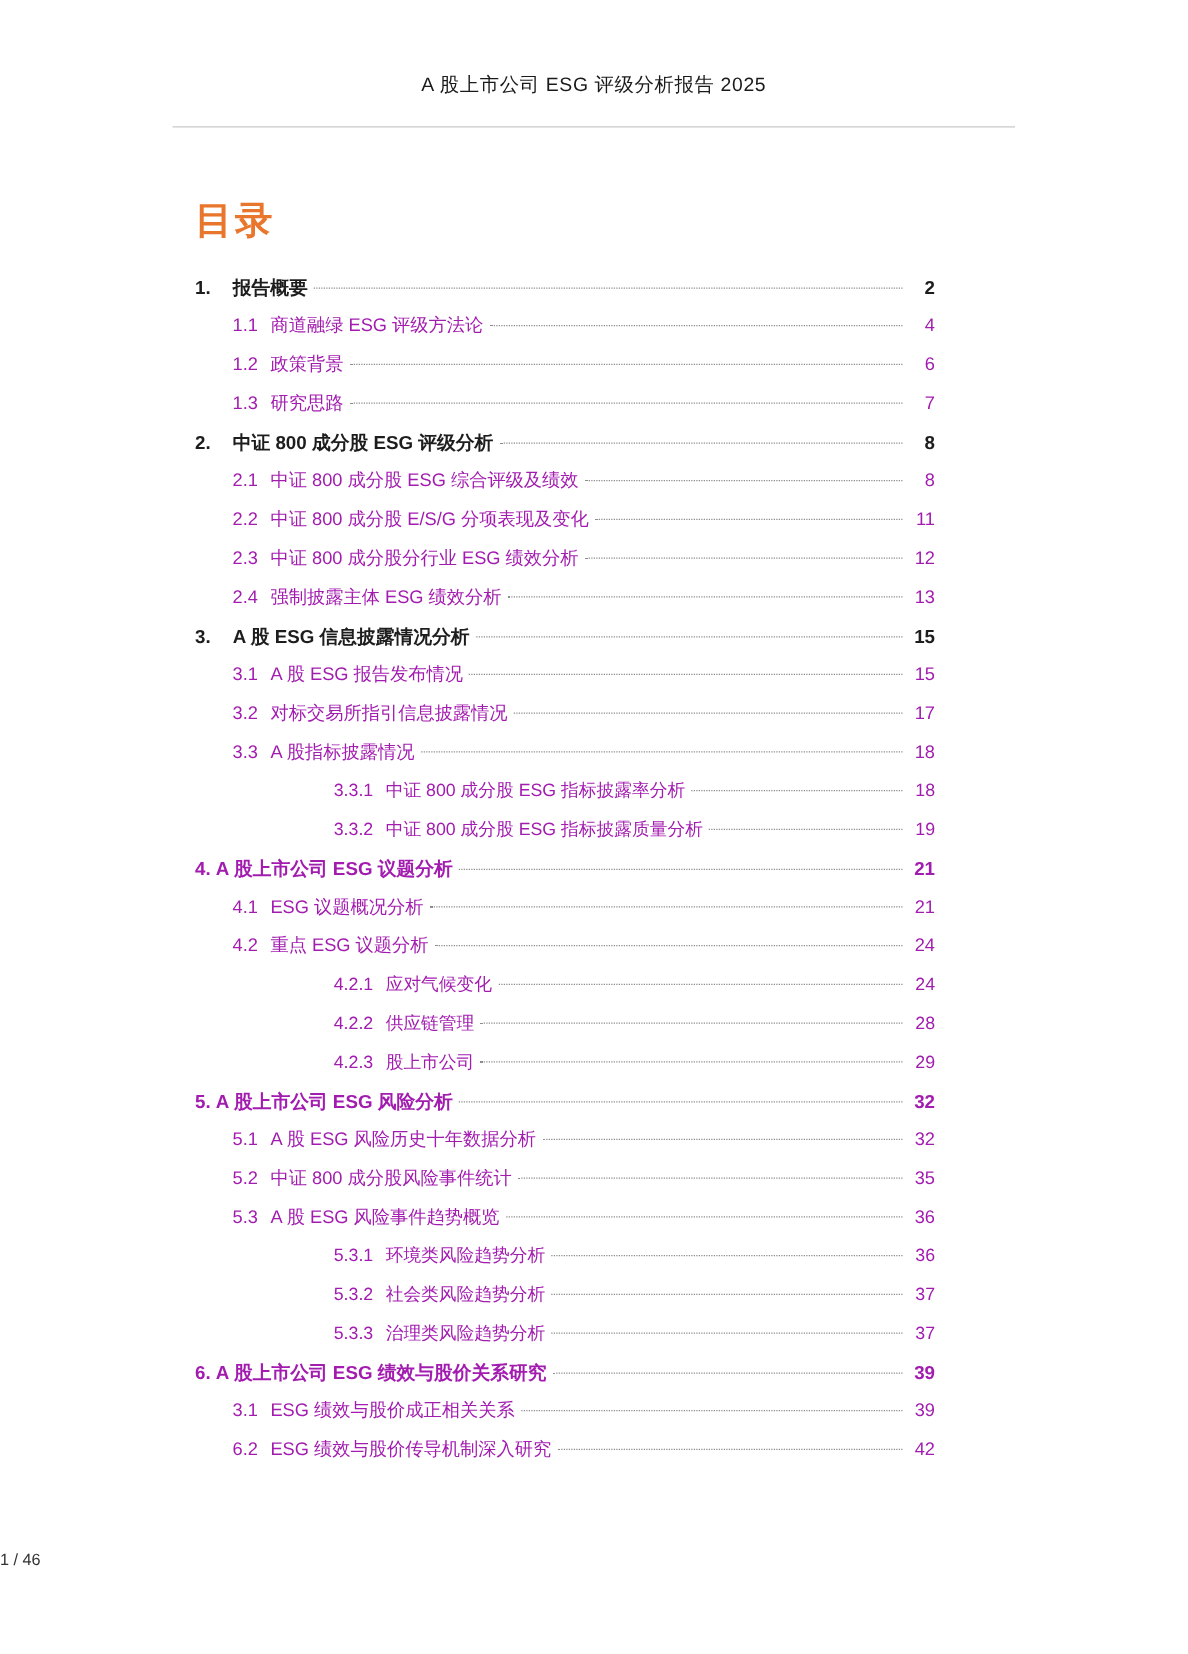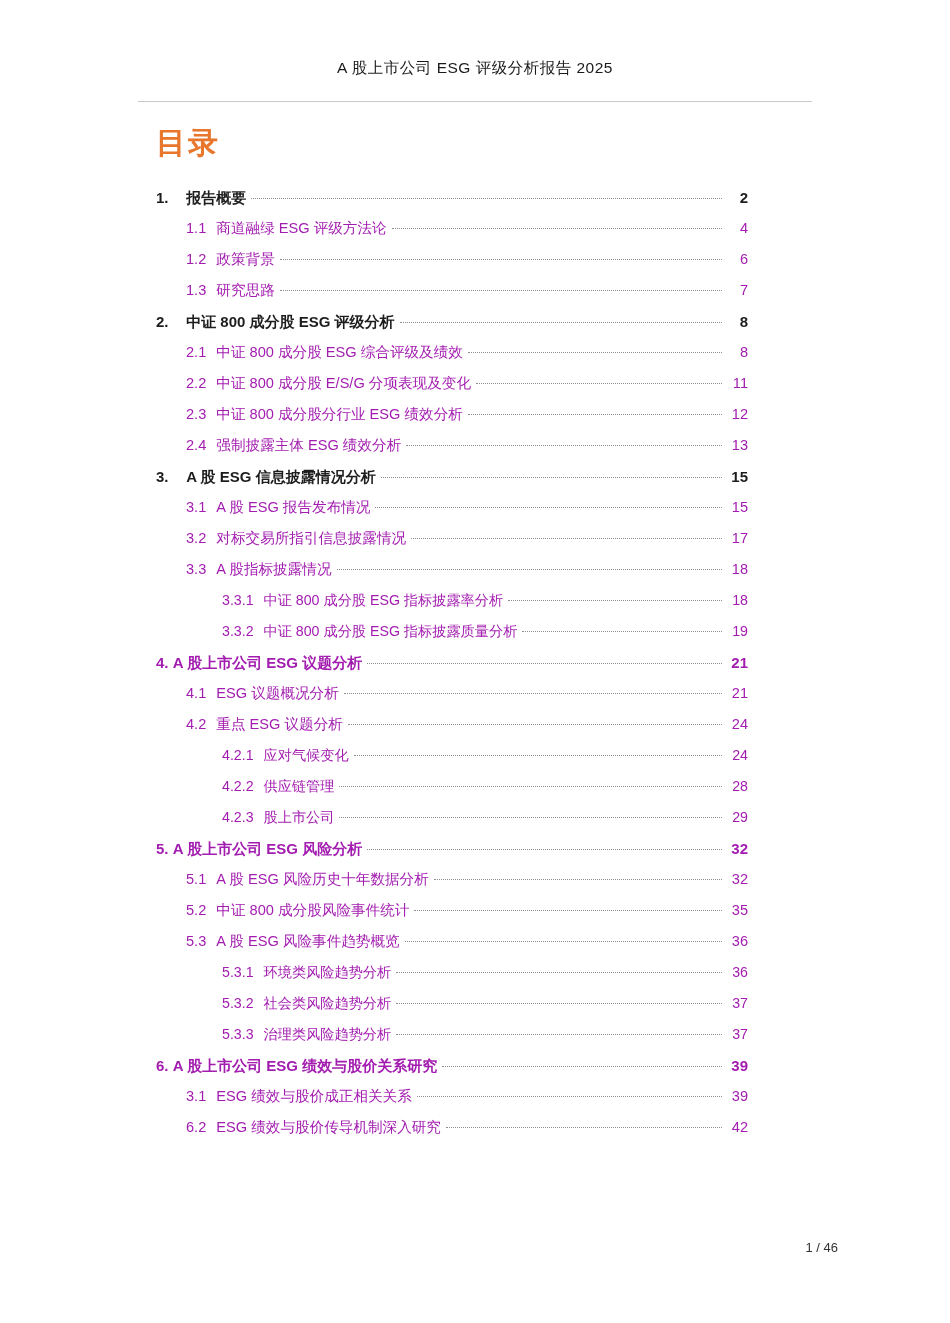--- a/index.html
+++ b/index.html
@@ -32,21 +32,21 @@
     letter-spacing: 0.5px;
     color: #1a1a1a;
   }
   .header-rule {
     margin: 22px auto 0 auto;
     width: 674px;
     border-bottom: 1px solid #c9c9c9;
   }
   
   .toc-heading {
-    margin: 21px 0 0 140px;
+    margin: 54px 0 0 140px;
     color: #e8762c;
     font-size: 30px;
     font-weight: bold;
     letter-spacing: 2px;
   }
   
   .toc {
     margin: 26px 0 0 0;
     padding: 0;
     list-style: none;
@@ -88,31 +88,31 @@
   .lvl1 {
     font-weight: bold;
     color: #1d1d1d;
     font-size: 15px;
   }
   .lvl1 .num { width: 26px; }
   .lvl1 { padding-left: 140px; padding-right: 186px; }
   .lvl1b { padding-left: 140px; padding-right: 186px; font-weight: bold; font-size: 15px; }
   .lvl2 { padding-left: 170px; padding-right: 186px; font-size: 14.6px; }
   .lvl2 .num { padding-right: 6px; }
-  .lvl3 { padding-left: 206px; padding-right: 186px; font-size: 14.2px; }
+  .lvl3 { padding-left: 206px; padding-right: 186px; font-size: 14.2px; margin-left: 45px; }
   .lvl3 .num { padding-right: 6px; }
   .lvl1 .num { padding-right: 0; }
   .lvl1 .label { padding-left: 0; }
   
   .footer {
     position: absolute;
     bottom: 68px;
     left: 0;
     width: 838px;
-    text-align: right;
+    text-align: left;
     font-size: 13px;
     color: #333;
   }
 </style>
 </head>
 <body>
 
 <div class="page">
 
   <div class="doc-header">

